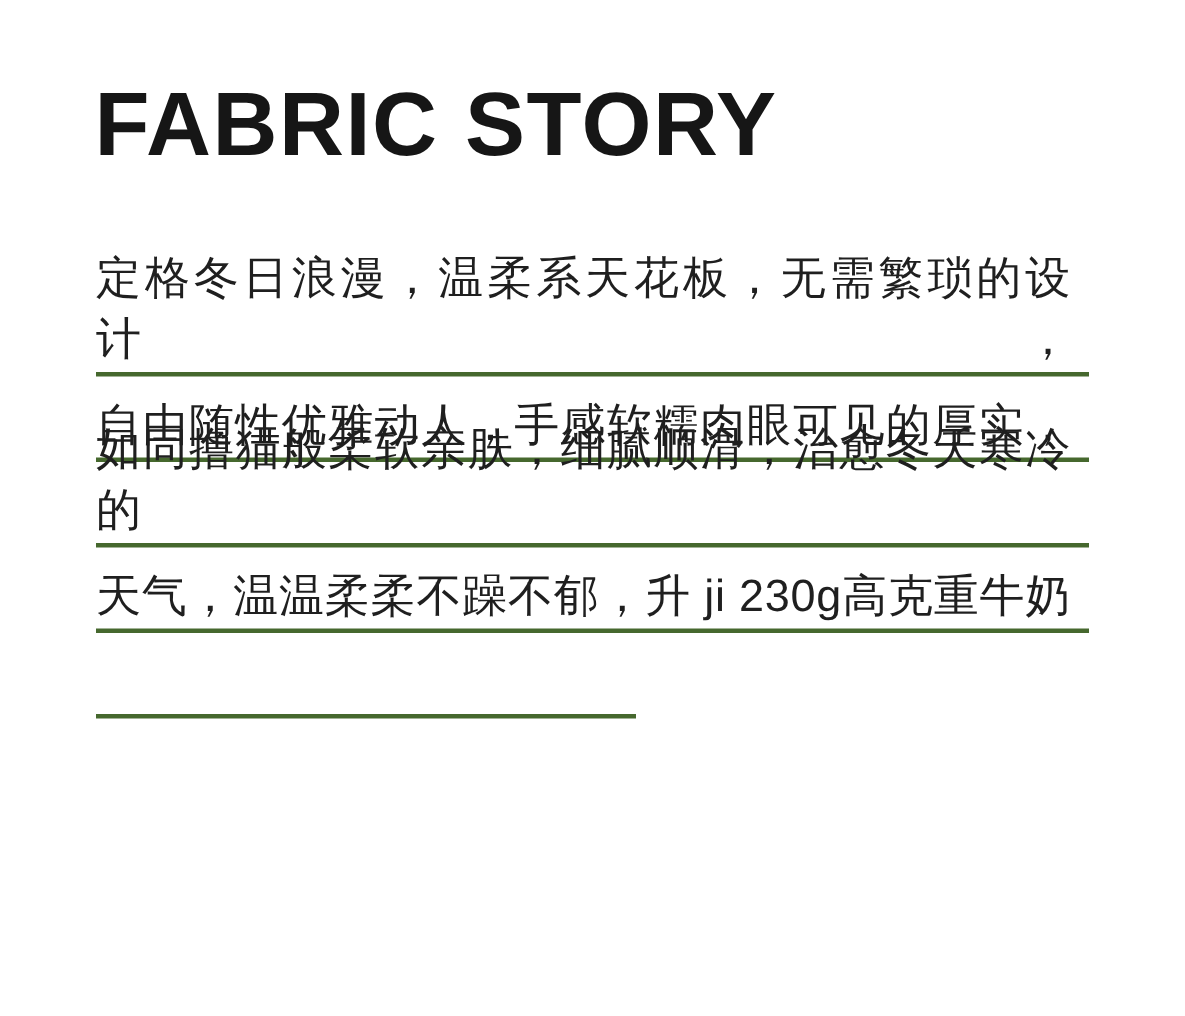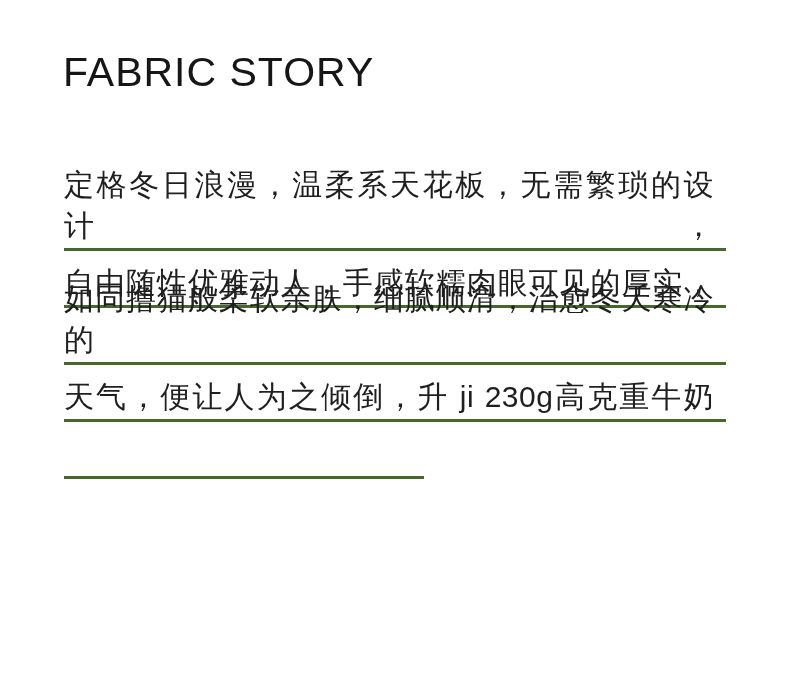--- a/index.html
+++ b/index.html
@@ -9,22 +9,22 @@
     height: 677px;
     background: var(--bg, #ffffff);
     font-family: "Liberation Sans", "DejaVu Sans", sans-serif;
     overflow: hidden;
   }
   .title {
     position: absolute;
     left: 63px;
     top: 50px;
     margin: 0;
-    font-size: 41px;
-    font-weight: 400;
+    font-size: 60px;
+    font-weight: 700;
     letter-spacing: 1px;
     line-height: 1.1;
     color: var(--title-color, #161616);
     white-space: nowrap;
   }
   .content {
     position: absolute;
     left: 64px;
     top: 194px;
     width: 662px;
@@ -72,20 +72,20 @@
       </div>
       <div class="line justify">
         <span class="txt">自由随性优雅动人，手感软糯肉眼可见的厚实，</span>
         <span class="rule"></span>
       </div>
       <div class="line justify">
         <span class="txt">如同撸猫般柔软亲肤，细腻顺滑，治愈冬天寒冷的</span>
         <span class="rule"></span>
       </div>
       <div class="line justify">
-        <span class="txt">天气，便让人为之倾倒，升 ji 230g高克重牛奶</span>
+        <span class="txt">天气，温温柔柔不躁不郁，升 ji 230g高克重牛奶</span>
         <span class="rule"></span>
       </div>
       <div class="line short">
         <span class="rule"></span>
       </div>
     </div>
 </div>
 
 </body></html>

